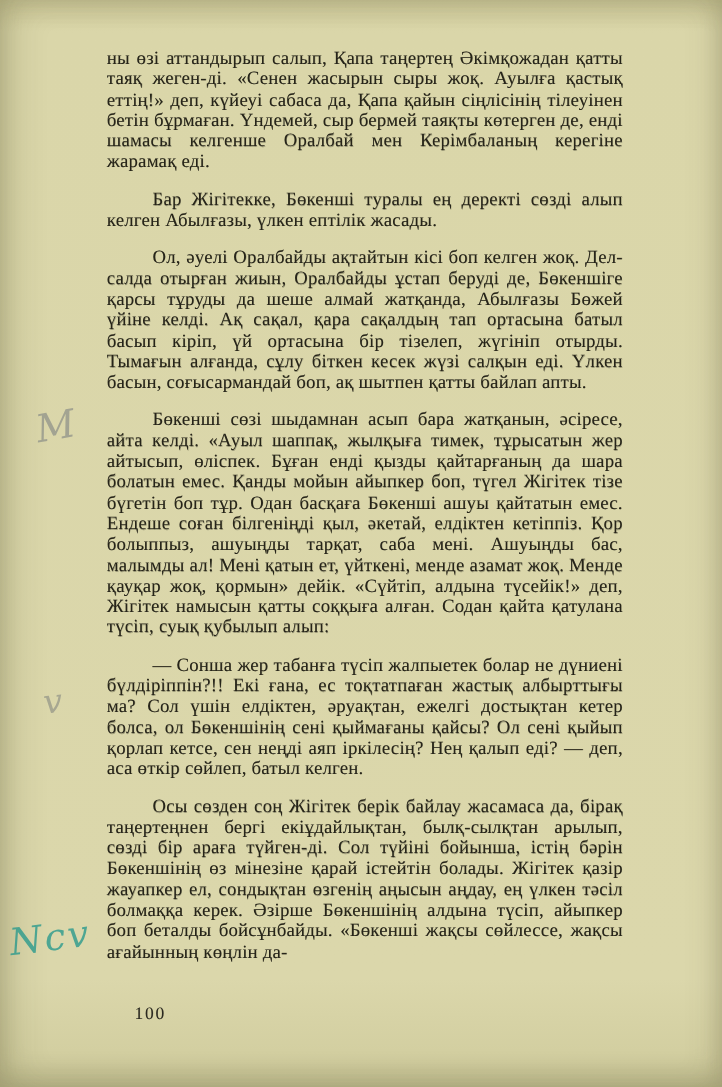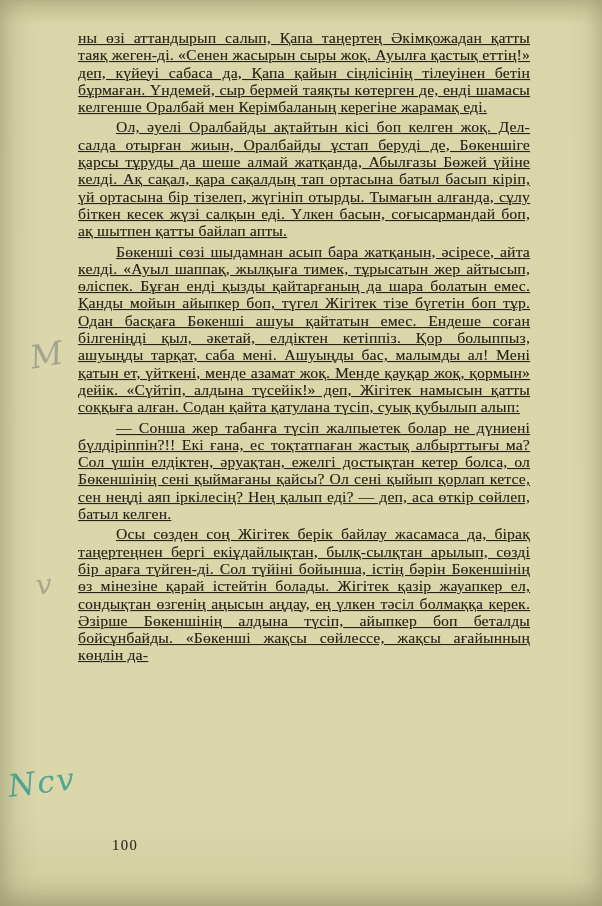--- a/index.html
+++ b/index.html
@@ -30,23 +30,22 @@
     top: 26px;
     width: 458px;
     color: #262419;
     font-size: 15.6px;
     line-height: 17.3px;
     text-align: justify;
     letter-spacing: 0.2px;
     text-shadow: 0.3px 0.3px 0 rgba(38, 36, 25, 0.35);
   }
   p.para {
-    margin: 3px;
+    margin: 14px;
     padding: 0;
-    text-decoration: underline;
   }
   p.indent {
     text-indent: 38px;
   }
   .page-number {
     position: absolute;
     left: 76px;
     top: 837px;
     font-size: 14.5px;
     letter-spacing: 1.5px;
@@ -84,20 +83,21 @@
     transform: rotate(-7deg);
   }
 </style>
 </head>
 <body>
 
 <div class="page">
 
   <div class="text-block">
       <p class="para">ны өзі аттандырып салып, Қапа таңертең Әкімқожадан қатты таяқ жеген-ді. «Сенен жасырын сыры жоқ. Ауылға қастық еттің!» деп, күйеуі сабаса да, Қапа қайын сіңлісінің тілеуінен бетін бұрмаған. Үндемей, сыр бермей таяқты көтерген де, енді шамасы келгенше Оралбай мен Керімбаланың керегіне жарамақ еді.</p>
+      <p class="para indent">Бар Жігітекке, Бөкенші туралы ең деректі сөзді алып келген Абылғазы, үлкен ептілік жасады.</p>
       <p class="para indent">Ол, әуелі Оралбайды ақтайтын кісі боп келген жоқ. Дел-салда отырған жиын, Оралбайды ұстап беруді де, Бөкеншіге қарсы тұруды да шеше алмай жатқанда, Абылғазы Бөжей үйіне келді. Ақ сақал, қара сақалдың тап ортасына батыл басып кіріп, үй ортасына бір тізелеп, жүгініп отырды. Тымағын алғанда, сұлу біткен кесек жүзі салқын еді. Үлкен басын, соғысармандай боп, ақ шытпен қатты байлап апты.</p>
       <p class="para indent">Бөкенші сөзі шыдамнан асып бара жатқанын, әсіресе, айта келді. «Ауыл шаппақ, жылқыға тимек, тұрысатын жер айтысып, өліспек. Бұған енді қызды қайтарғаның да шара болатын емес. Қанды мойын айыпкер боп, түгел Жігітек тізе бүгетін боп тұр. Одан басқаға Бөкенші ашуы қайтатын емес. Ендеше соған білгеніңді қыл, әкетай, елдіктен кетіппіз. Қор болыппыз, ашуыңды тарқат, саба мені. Ашуыңды бас, малымды ал! Мені қатын ет, үйткені, менде азамат жоқ. Менде қауқар жоқ, қормын» дейік. «Сүйтіп, алдына түсейік!» деп, Жігітек намысын қатты соққыға алған. Содан қайта қатулана түсіп, суық қубылып алып:</p>
       <p class="para indent">— Сонша жер табанға түсіп жалпыетек болар не дүниені бүлдіріппін?!! Екі ғана, ес тоқтатпаған жастық албырттығы ма? Сол үшін елдіктен, әруақтан, ежелгі достықтан кетер болса, ол Бөкеншінің сені қыймағаны қайсы? Ол сені қыйып қорлап кетсе, сен неңді аяп іркілесің? Нең қалып еді? — деп, аса өткір сөйлеп, батыл келген.</p>
       <p class="para indent">Осы сөзден соң Жігітек берік байлау жасамаса да, бірақ таңертеңнен бергі екіұдайлықтан, былқ-сылқтан арылып, сөзді бір араға түйген-ді. Сол түйіні бойынша, істің бәрін Бөкеншінің өз мінезіне қарай істейтін болады. Жігітек қазір жауапкер ел, сондықтан өзгенің аңысын аңдау, ең үлкен тәсіл болмаққа керек. Әзірше Бөкеншінің алдына түсіп, айыпкер боп беталды бойсұнбайды. «Бөкенші жақсы сөйлессе, жақсы ағайынның көңлін да-</p>
     </div>
 
   <div class="page-number">100</div>
 
   <div class="margin-mark mark-1">M</div>
 

